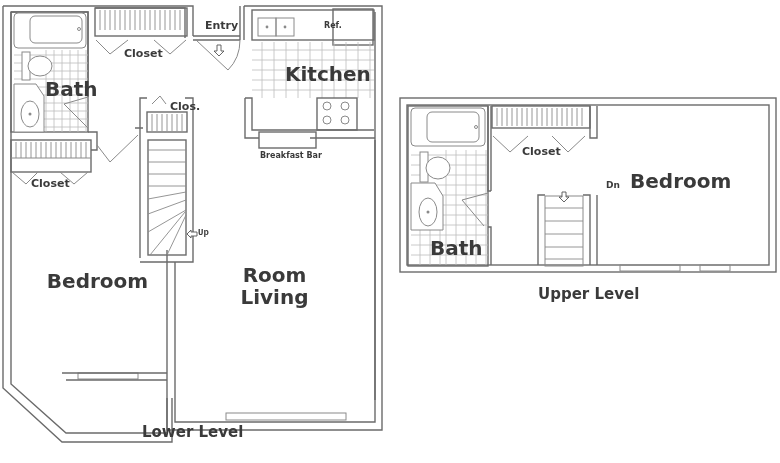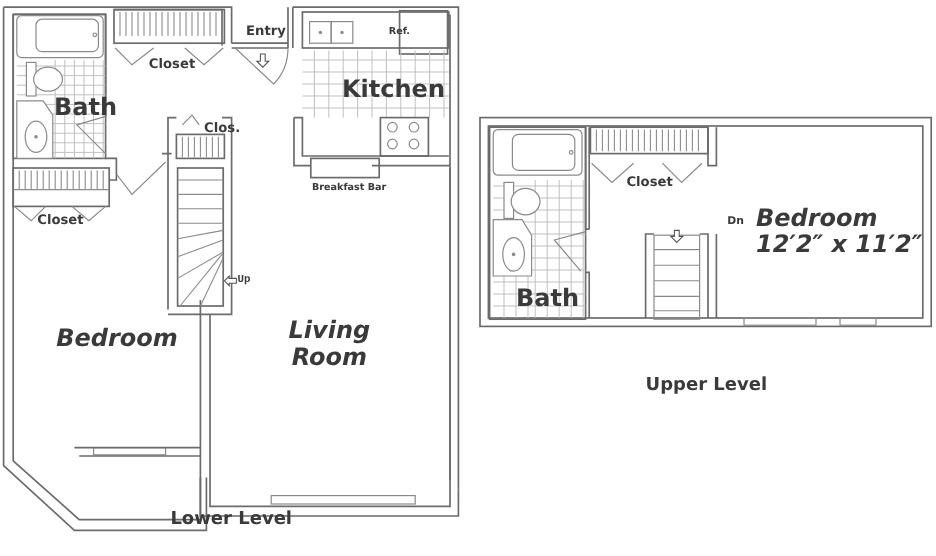--- a/index.html
+++ b/index.html
@@ -7,21 +7,21 @@
   svg { position: absolute; left: 0; top: 0; }
   .wall { fill: none; stroke: #6b6b6b; stroke-width: 1.4; }
   .thin { fill: none; stroke: #8a8a8a; stroke-width: 1; }
   .grid { stroke: #bdbdbd; stroke-width: 0.8; }
   .hatch { stroke: #8a8a8a; stroke-width: 0.9; }
   .lbl { position: absolute; color: #3a3a3a; font-weight: bold; white-space: nowrap; text-align: center; line-height: 1.1; }
   .lbl-md { font-size: 20px; }
   .lbl-sm { font-size: 11px; }
   .lbl-xs { font-size: 8px; }
   .lbl-lg { font-size: 15px; }
-  .dim { display: block; font-weight: bold; font-style: italic; }
+  .dim { display: block; font-weight: bold; }
 </style>
 </head>
 <body>
 
 <svg width="780" height="463" viewBox="0 0 780 463">
 
   <g>
 
     <path class="wall" d="M3,6 L193,6 L193,36 M3,6 L3,388 L62,442 L172,442 L172,398 M11,12 L11,384 L66,433 L167,433 L167,250"></path>
 
@@ -260,25 +260,24 @@
 <div class="lbl lbl-sm" style="left:205px;top:20px;">Entry</div>
 <div class="lbl lbl-md" style="left:285px;top:63px;">Kitchen</div>
 <div class="lbl lbl-xs" style="left:324px;top:22px;">Ref.</div>
 <div class="lbl lbl-xs" style="left:260px;top:152px;">Breakfast Bar</div>
 <div class="lbl lbl-sm" style="left:170px;top:101px;">Clos.</div>
 <div class="lbl lbl-xs" style="left:198px;top:229px;font-size:9px;font-family:Liberation Mono, monospace;">Up</div>
 <div class="lbl lbl-md" style="left:40px;top:270px;width:115px;">
   <span class="dim">Bedroom</span>
 </div>
 <div class="lbl lbl-md" style="left:222px;top:264px;width:105px;">
+  <span class="dim">Room</span>
   <span class="dim">Living</span>
-  <span class="dim">Room</span>
 </div>
 <div class="lbl lbl-lg" style="left:142px;top:424px;">Lower Level</div>
 
 <div class="lbl lbl-md" style="left:430px;top:237px;">Bath</div>
 <div class="lbl lbl-sm" style="left:522px;top:146px;">Closet</div>
 <div class="lbl lbl-xs" style="left:558px;top:181px;font-size:9px;padding-left:48px;">Dn</div>
 <div class="lbl lbl-md" style="left:630px;top:170px;width:100px;">
   <span class="dim">Bedroom</span>
-  <span class="dim">12′2″ x 11′2″</span>
 </div>
-<div class="lbl lbl-lg" style="left:538px;top:312px;">Upper Level</div>
+<div class="lbl lbl-lg" style="left:538px;top:286px;">Upper Level</div>
 
 </body></html>

